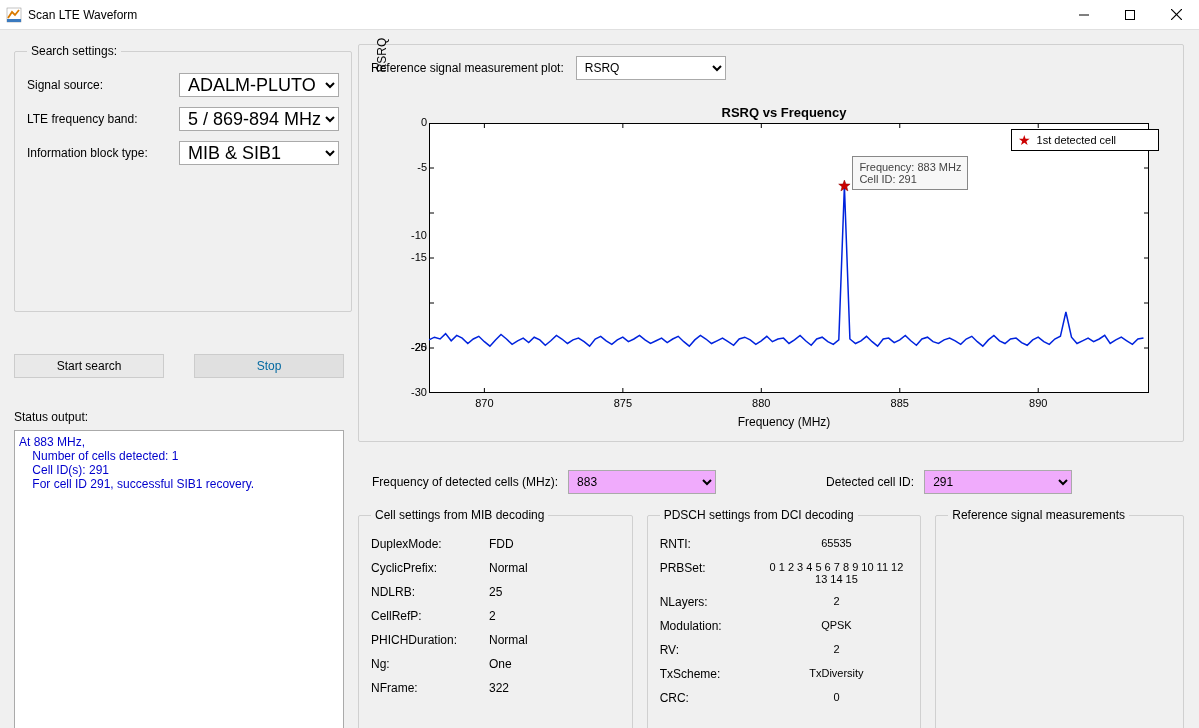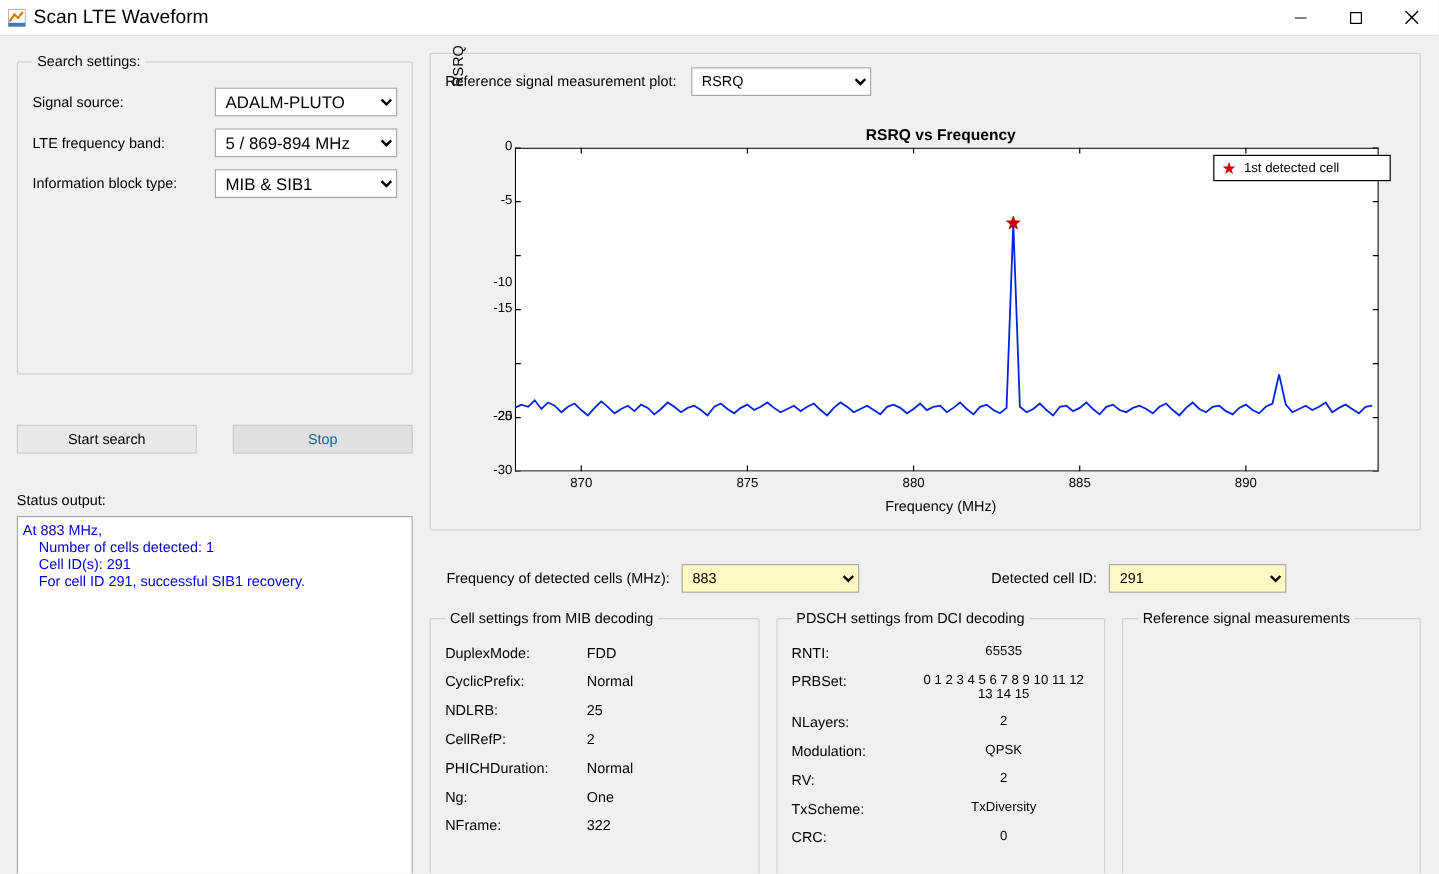--- a/index.html
+++ b/index.html
@@ -14,37 +14,37 @@
 .titlebar {
   height: 30px;
   background: #fff;
   display: flex;
   align-items: center;
   justify-content: space-between;
   border-bottom: 1px solid #e0e0e0;
 }
 .titlebar-left { display: flex; align-items: center; gap: 6px; padding-left: 6px; }
 .app-icon { display:inline-flex; }
-.title-text { font-size: 16px; }
+.title-text { font-size: 12px; }
 .window-controls { display: flex; }
 .win-btn { width: 46px; height: 30px; display:flex; align-items:center; justify-content:center; cursor:default; }
 .win-btn svg { display:block; }
 .content { position: relative; padding: 10px 14px 10px 14px; height: calc(100% - 30px); }
 fieldset { border: 1px solid #d0d0d0; border-radius: 2px; padding: 10px 12px 10px 12px; }
 fieldset > legend { padding: 0 4px; font-size: 12px; }
 
 .left-col {
   position: absolute;
   left: 14px; top: 14px;
   width: 330px;
 }
 .search-settings { height: 268px; }
 .setting-row { display:flex; align-items:center; height:34px; }
 .setting-row > label { width: 152px; }
-.setting-row > select { flex:1; height:24px; font-size:14px; background:#fff; border:1px solid #aaa; padding-left:4px; }
+.setting-row > select { flex:1; height:24px; font-size:18px; background:#fff; border:1px solid #aaa; padding-left:4px; }
 
 .buttons-row { position:absolute; left:14px; top:324px; width:330px; display:flex; gap:30px; justify-content:space-between; }
 .btn { width:152px; height:24px; border:1px solid #ccc; background:#e9e9e9; font-size:12px; cursor:default; }
 .btn:disabled { color:#0369a1; background:#e0e0e0; }
 
 .status-label { position:absolute; left:14px; top:380px; }
 .status-output {
   position:absolute; left:14px; top:400px; width:330px; height:306px;
   border:1px solid #aaa; background:#fff; padding:4px; font-size:12px; color:#0000cc;
   white-space: pre; overflow-y: scroll;
@@ -66,21 +66,21 @@
 .y-tick-labels { position:absolute; left:0; top:18px; font-size:11px; text-align:right; width:28px; }
 .y-tick-labels div { position:absolute; right:0; width:28px; }
 .x-tick-labels { position:absolute; left:30px; top:292px; font-size:11px; width:720px; }
 .x-tick-labels div { position:absolute; transform:translateX(-50%); }
 .legend-box { position:absolute; right:10px; top:6px; border:1px solid #000; background:#fff; padding:2px 6px; font-size:11px; display:flex; align-items:center; gap:6px; }
 .legend-star { color:#c00; font-size:14px; }
 .tooltip-box { position:absolute; border:1px solid #888; background:#f7f7f7; padding:4px 6px; font-size:11px; color:#444; }
 
 .row2 { position:absolute; left:358px; top:434px; width:826px; }
 .detected-row { display:flex; align-items:center; gap:10px; padding: 6px 0 14px 14px;}
-.detected-row select { height:24px; width:148px; border:1px solid #aaa; background:#fef9c3; font-size:12px; padding-left:4px;}
+.detected-row select { height:24px; width:148px; border:1px solid #aaa; background:#f0abfc; font-size:12px; padding-left:4px;}
 .detected-row .spacer { width:90px; }
 
 .bottom-fieldsets { position:absolute; left:358px; top:478px; width:826px; display:flex; gap:14px; }
 .mib-settings { width:276px; height:228px; }
 .pdsch-settings { width:276px; height:228px; }
 .ref-meas { width:250px; height:228px; }
 .kv { display:flex; align-items:flex-start; padding: 5px 0; }
 .kv .k { width:118px; }
 .kv .v { flex:1; }
 .pdsch-settings .kv .k { width:105px; }
@@ -210,20 +210,24 @@
           <line x1="470.7692307692308" y1="0" x2="470.7692307692308" y2="5" stroke="#000" stroke-width="1"></line>
           <line x1="609.2307692307692" y1="270" x2="609.2307692307692" y2="265" stroke="#000" stroke-width="1"></line>
           <line x1="609.2307692307692" y1="0" x2="609.2307692307692" y2="5" stroke="#000" stroke-width="1"></line>
           <path d="M0.0 216.9 L5.5 214.2 L11.1 216.0 L16.6 210.6 L22.2 217.8 L27.7 212.4 L33.2 215.1 L38.8 220.5 L44.3 216.0 L49.8 213.3 L55.4 218.7 L60.9 223.2 L66.5 216.9 L72.0 211.5 L77.5 216.0 L83.1 221.4 L88.6 217.8 L94.2 215.1 L99.7 219.6 L105.2 214.2 L110.8 216.9 L116.3 222.3 L121.8 217.8 L127.4 212.4 L132.9 216.0 L138.5 220.5 L144.0 216.9 L149.5 215.1 L155.1 218.7 L160.6 223.2 L166.2 216.0 L171.7 213.3 L177.2 217.8 L182.8 221.4 L188.3 216.9 L193.8 214.2 L199.4 218.7 L204.9 216.0 L210.5 212.4 L216.0 216.9 L221.5 220.5 L227.1 217.8 L232.6 215.1 L238.2 219.6 L243.7 216.0 L249.2 213.3 L254.8 218.7 L260.3 223.2 L265.8 216.9 L271.4 212.4 L276.9 216.0 L282.5 220.5 L288.0 217.8 L293.5 215.1 L299.1 218.7 L304.6 222.3 L310.2 216.0 L315.7 214.2 L321.2 216.9 L326.8 221.4 L332.3 217.8 L337.8 213.3 L343.4 218.7 L348.9 216.0 L354.5 215.1 L360.0 220.5 L365.5 216.9 L371.1 212.4 L376.6 217.8 L382.2 222.3 L387.7 216.0 L393.2 214.2 L398.8 218.7 L404.3 221.4 L409.8 216.9 L415.4 63.0 L420.9 216.0 L426.5 220.5 L432.0 217.8 L437.5 213.3 L443.1 218.7 L448.6 223.2 L454.2 216.0 L459.7 215.1 L465.2 219.6 L470.8 216.9 L476.3 212.4 L481.8 217.8 L487.4 222.3 L492.9 216.0 L498.5 214.2 L504.0 218.7 L509.5 220.5 L515.1 216.9 L520.6 215.1 L526.2 217.8 L531.7 221.4 L537.2 216.0 L542.8 213.3 L548.3 218.7 L553.8 223.2 L559.4 216.9 L564.9 212.4 L570.5 217.8 L576.0 220.5 L581.5 216.0 L587.1 215.1 L592.6 219.6 L598.2 222.3 L603.7 216.9 L609.2 214.2 L614.8 218.7 L620.3 221.4 L625.8 216.0 L631.4 213.3 L636.9 189.0 L642.5 214.2 L648.0 220.5 L653.5 217.8 L659.1 215.1 L664.6 218.7 L670.2 216.0 L675.7 212.4 L681.2 220.5 L686.8 216.9 L692.3 214.2 L697.8 217.8 L703.4 221.4 L708.9 216.0 L714.5 215.1 " fill="none" stroke="#0023dd" stroke-width="1.5"></path>
           <polygon points="415.4,57.0 413.9,61.0 409.7,61.1 413.0,63.8 411.9,67.9 415.4,65.5 418.9,67.9 417.8,63.8 421.1,61.1 416.9,61.0" fill="#c00" stroke="#800" stroke-width="0.5"></polygon>
         </svg>
     <div class="legend-box" style="left: 612px; top: 24px;">
           <span class="legend-star">★</span>
           <span>1st detected cell</span>
         </div>
+        <div class="tooltip-box" style="left: 453.385px; top: 51px;">
+          <div>Frequency: 883 MHz</div>
+          <div>Cell ID: 291</div>
+        </div>
       </div>
   </div>
 
   <div class="row2">
     <div class="detected-row">
       <label>Frequency of detected cells (MHz):</label>
       <select><option>883</option></select>
       <div class="spacer"></div>
       <label>Detected cell ID:</label>
       <select><option>291</option></select>

